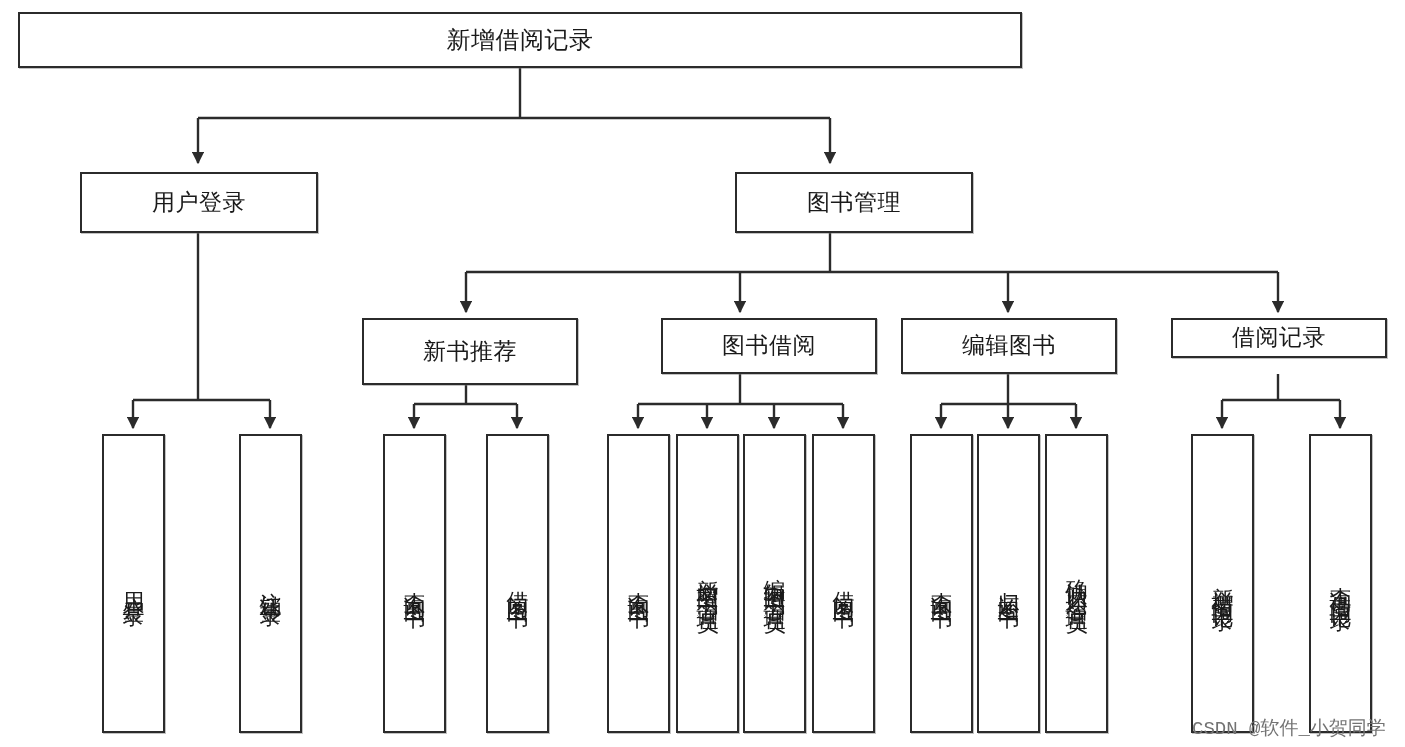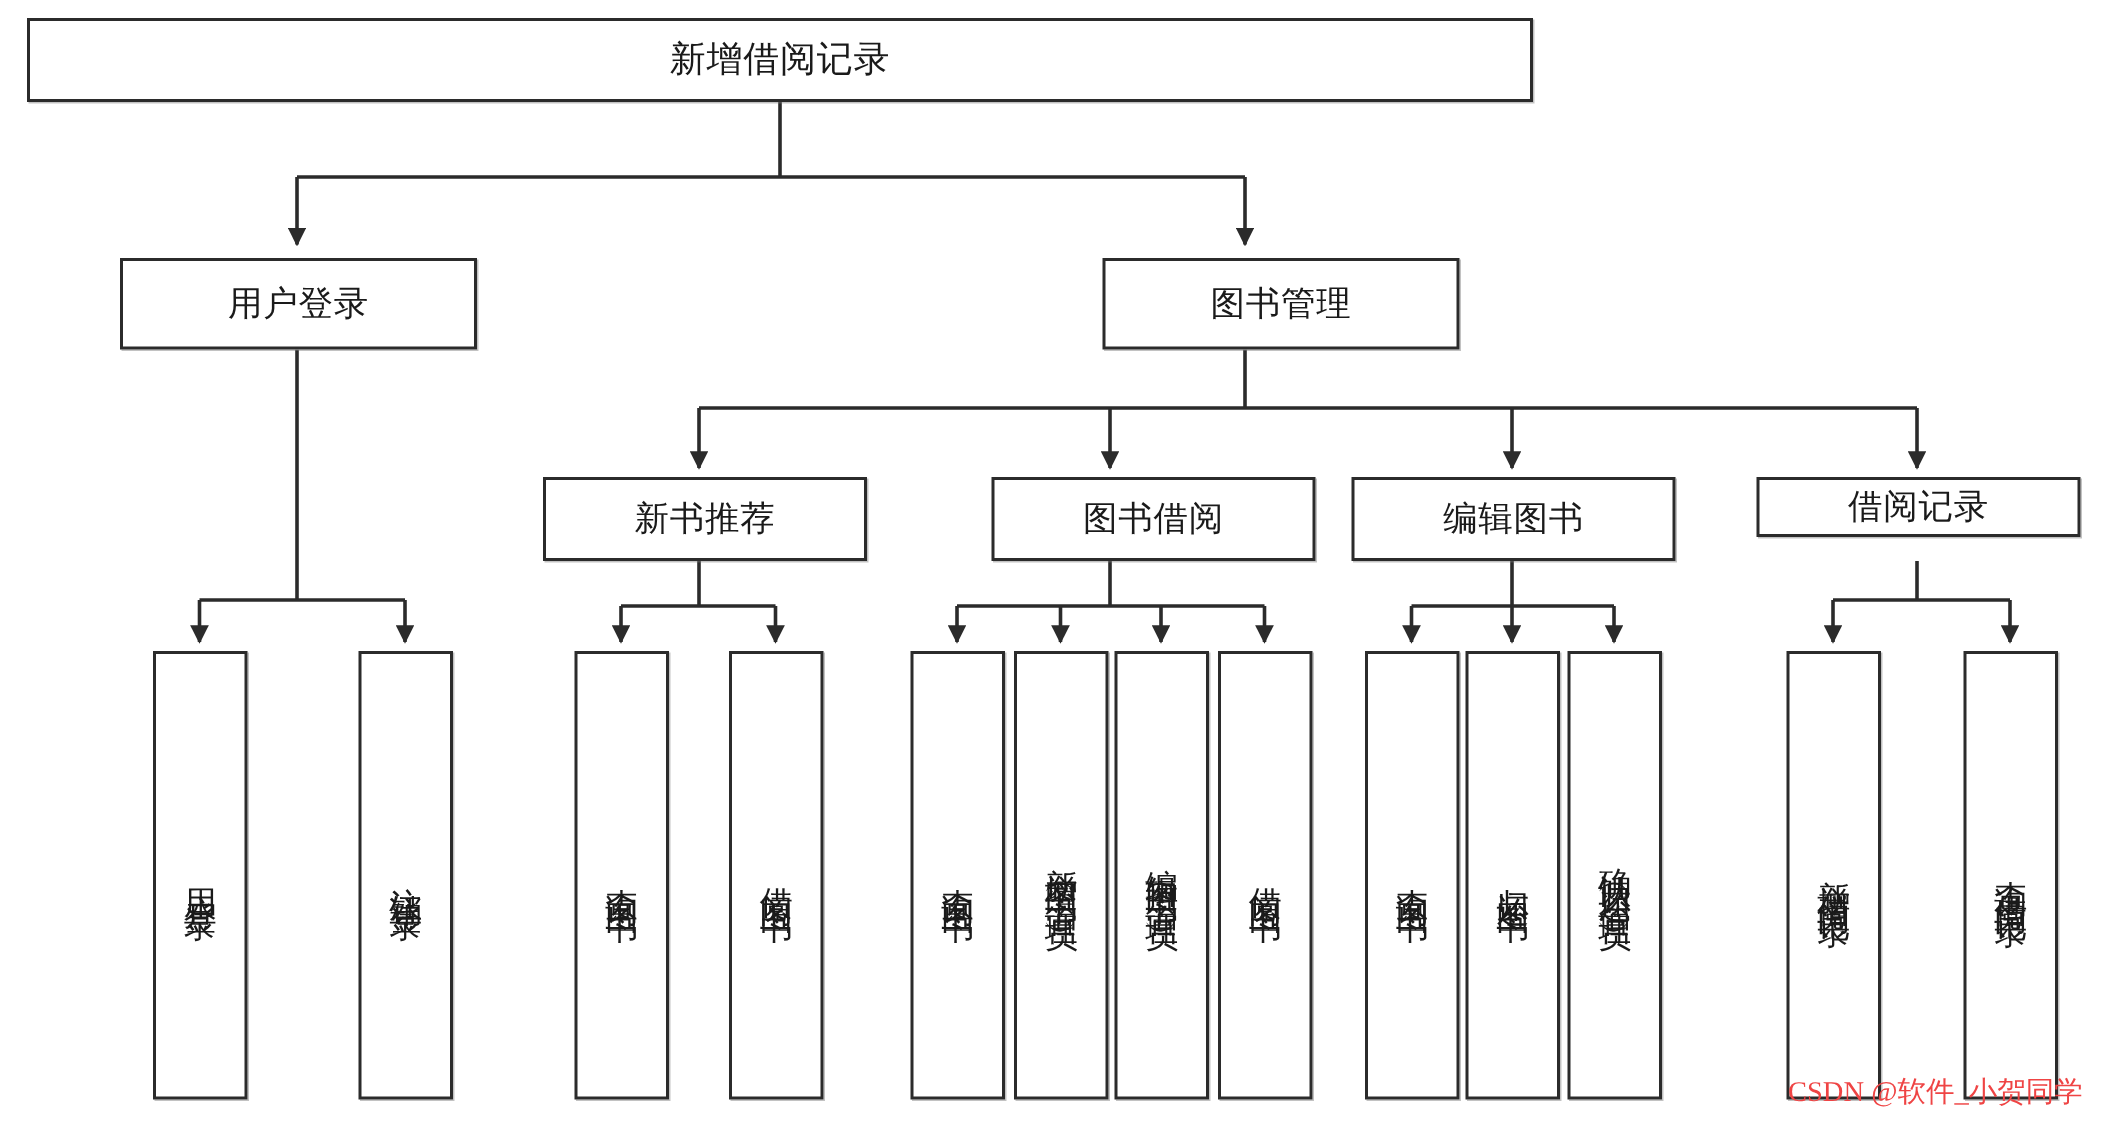--- a/index.html
+++ b/index.html
@@ -57,23 +57,23 @@
     writing-mode: vertical-rl;
     text-orientation: upright;
     font-size: 22px;
     letter-spacing: 5px;
     line-height: 1;
     white-space: nowrap;
     max-height: 100%;
   }
   .watermark {
     position: absolute;
-    color: #ef4444;
+    color: #737373;
     font-size: 19px;
-    font-family: Liberation Serif, serif;
+    font-family: Liberation Mono, monospace;
     white-space: nowrap;
     user-select: none;
   }
 </style>
 </head>
 <body>
 
 <div id="canvas">
 
   <svg id="edges" viewBox="0 0 1405 747" xmlns="http://www.w3.org/2000/svg">
@@ -133,21 +133,21 @@
   </div>
 
   <div class="node h" style="left:80px; top:172px; width:238px; height:61px;">
     <span class="label">用户登录</span>
   </div>
 
   <div class="node h" style="left:711px; top:172px; width:238px; height:61px;margin-left:24px;">
     <span class="label">图书管理</span>
   </div>
 
-  <div class="node h" style="left:362px; top:318px; width:216px; height:56px;">
+  <div class="node h" style="left:362px; top:318px; width:216px; height:67px;">
     <span class="label">新书推荐</span>
   </div>
 
   <div class="node h" style="left:633px; top:318px; width:216px; height:56px;margin-left:28px;">
     <span class="label">图书借阅</span>
   </div>
 
   <div class="node h" style="left:901px; top:318px; width:216px; height:56px;">
     <span class="label">编辑图书</span>
   </div>

